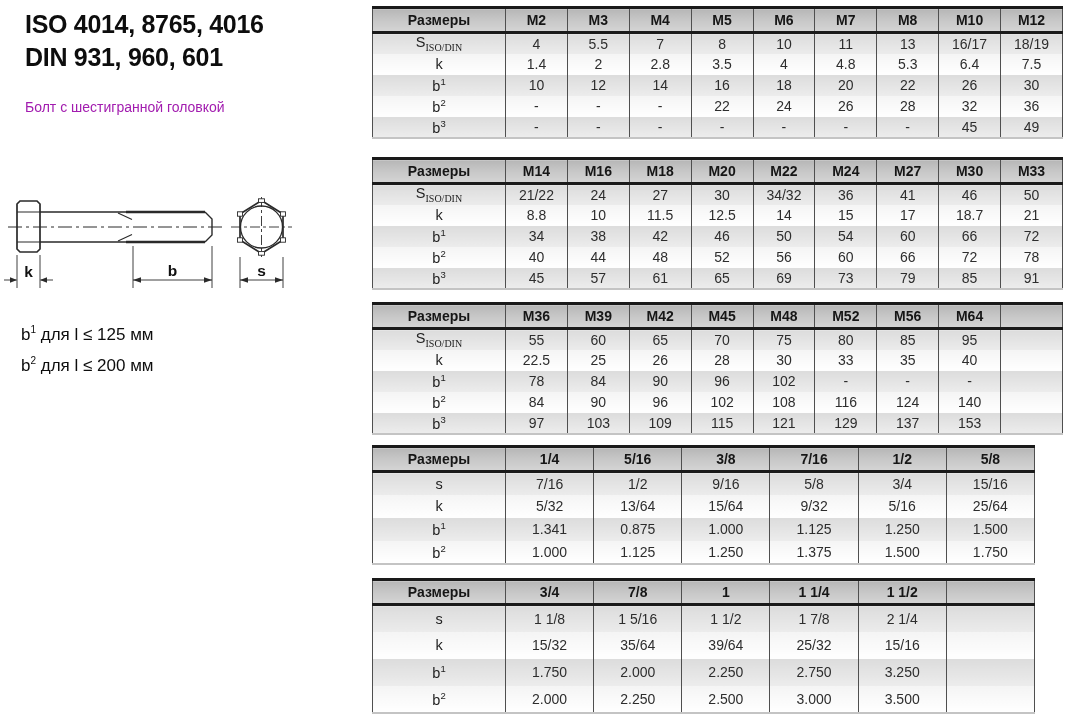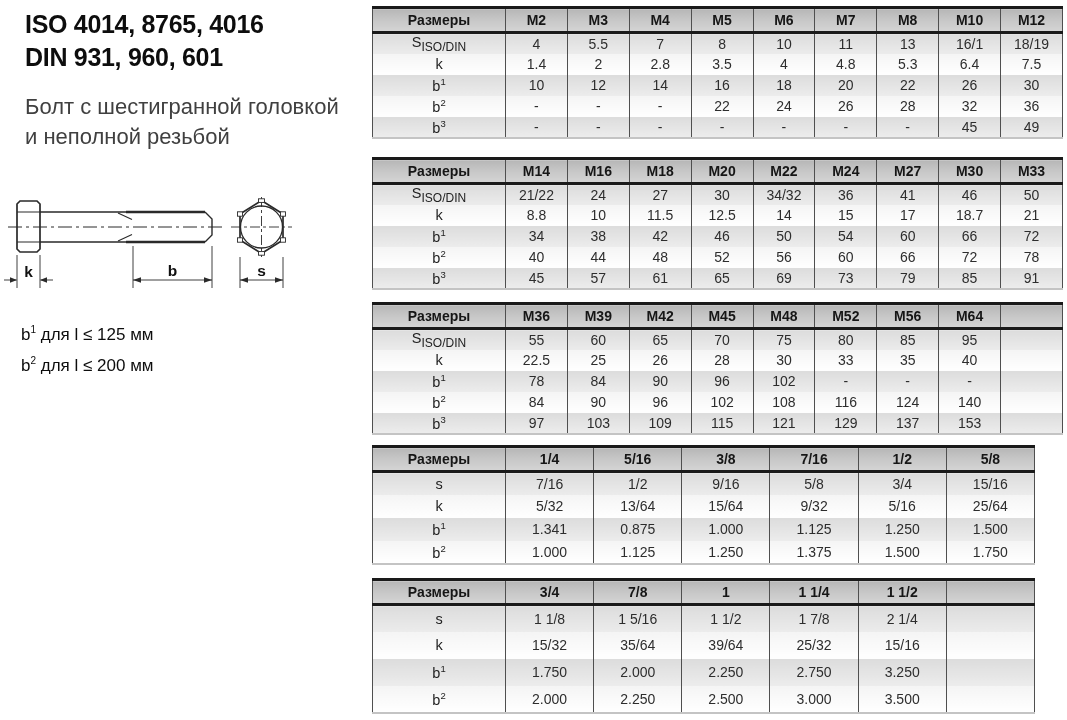--- a/index.html
+++ b/index.html
@@ -3,21 +3,21 @@
 <meta charset="utf-8">
 <style>
   * { margin:0; padding:0; box-sizing:border-box; }
   html,body { width:1067px; height:720px; background:#fff; overflow:hidden;
               font-family:"Liberation Sans", sans-serif; color:#111; }
   .page { position:absolute; top:0; left:0; width:999px; height:720px; background:#fff; }
 
   
   .title-block { position:absolute; left:25px; top:8px; font-weight:bold;
                  font-size:25px; line-height:33px; color:#0d0d0d; letter-spacing:-0.3px; }
-  .subtitle-block { position:absolute; left:25px; top:92px; font-size:22px; line-height:30px; color:#404040; }
+  .subtitle-block { position:absolute; left:25px; top:92px; font-size:14px; line-height:30px; color:#a21caf; }
   .notes { position:absolute; left:21px; top:317px; font-size:17px; line-height:26px; color:#0d0d0d; }
   .notes sup { font-size:10px; }
 
   .drawing { position:absolute; left:0; top:188px; width:330px; height:112px; }
   .drawing svg { display:block; }
   .dline { stroke:#2a2a2a; fill:none; }
   .dimtext { font:bold 15.5px "Liberation Sans", sans-serif; fill:#111; }
 
   
   .tables-area { position:absolute; left:372px; top:0; width:695px; height:720px; }
@@ -27,21 +27,21 @@
               border-right:1px solid var(--line);
               border-bottom:2px solid #c4c4c4; }
   .dim th, .dim td { border-left:1px solid var(--line); text-align:center;
                      vertical-align:middle; padding:0; overflow:hidden; white-space:nowrap; }
   .dim th:first-child, .dim td:first-child { border-left:none;margin-top:20px; }
   .dim thead th { background:linear-gradient(180deg,#b7b7b7,var(--header-bg) 45%,#d4d4d4);
                   font-weight:bold; font-size:14px; color:#161616;
                   border-bottom:3px solid var(--border-dark); height:25px; }
   .dim td { font-size:14px; color:#2d2d2d; }
   .dim td.rowlabel { font-size:14.5px; color:#222; }
-  .dim td sub { font-size:12px; }
+  .dim td sub { font-size:10px;font-family:Liberation Serif, serif; }
   .dim td sup, .dim th sup { font-size:9.5px; }
   .dim tr.odd td  { background:linear-gradient(180deg,var(--row-odd) ,#ececec); }
   .dim tr.even td { background:linear-gradient(180deg,var(--row-even),#ffffff); }
 
   .t1 { top:6px;   width:691px; }
   .t2 { top:157px; width:691px; }
   .t3 { top:302px; width:691px; }
   .t4 { top:445px; width:663px; }
   .t5 { top:578px; width:663px; }
   .t1 td, .t2 td, .t3 td { height:21px; }
@@ -53,21 +53,20 @@
 <body>
 
 <div class="page">
 
   <div class="title-block">
     <div>ISO 4014, 8765, 4016</div>
     <div>DIN 931, 960, 601</div>
   </div>
   <div class="subtitle-block">
     <div>Болт с шестигранной головкой</div>
-    <div>и неполной резьбой</div>
   </div>
 
   <div class="drawing">
     <svg width="330" height="112" viewBox="0 188 330 112">
 
       <g>
         <path class="dline" d="M8,227 H222" stroke-width="1" stroke-dasharray="14 4 3 4"></path>
         <path class="dline" d="M20,201 H37 L40,204 V249 L37,252 H20 L17,249 V204 Z" stroke-width="1.7"></path>
         <path class="dline" d="M17,212 H40 M17,242 H40" stroke-width="1.2"></path>
         <path class="dline" d="M40,212 H126 M40,242 H126" stroke-width="1.6"></path>
@@ -152,21 +151,21 @@
         <tbody>
           <tr class="odd">
             <td class="rowlabel">S<sub>ISO/DIN</sub></td>
             <td>4</td>
             <td>5.5</td>
             <td>7</td>
             <td>8</td>
             <td>10</td>
             <td>11</td>
             <td>13</td>
-            <td>16/1</td>
+            <td>16/17</td>
             <td>18/19</td>
           </tr>
           <tr class="even">
             <td class="rowlabel">k</td>
             <td>1.4</td>
             <td>2</td>
             <td>2.8</td>
             <td>3.5</td>
             <td>4</td>
             <td>4.8</td>

